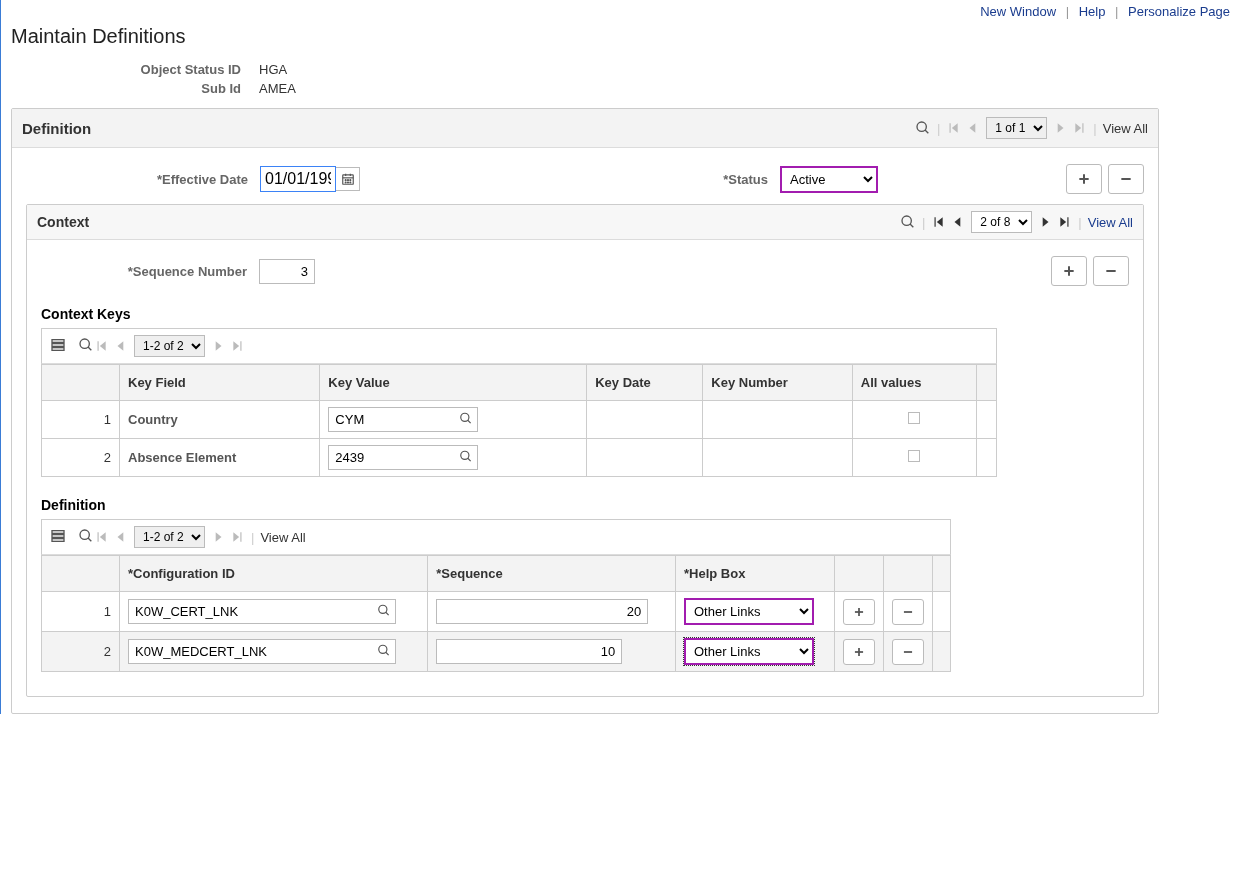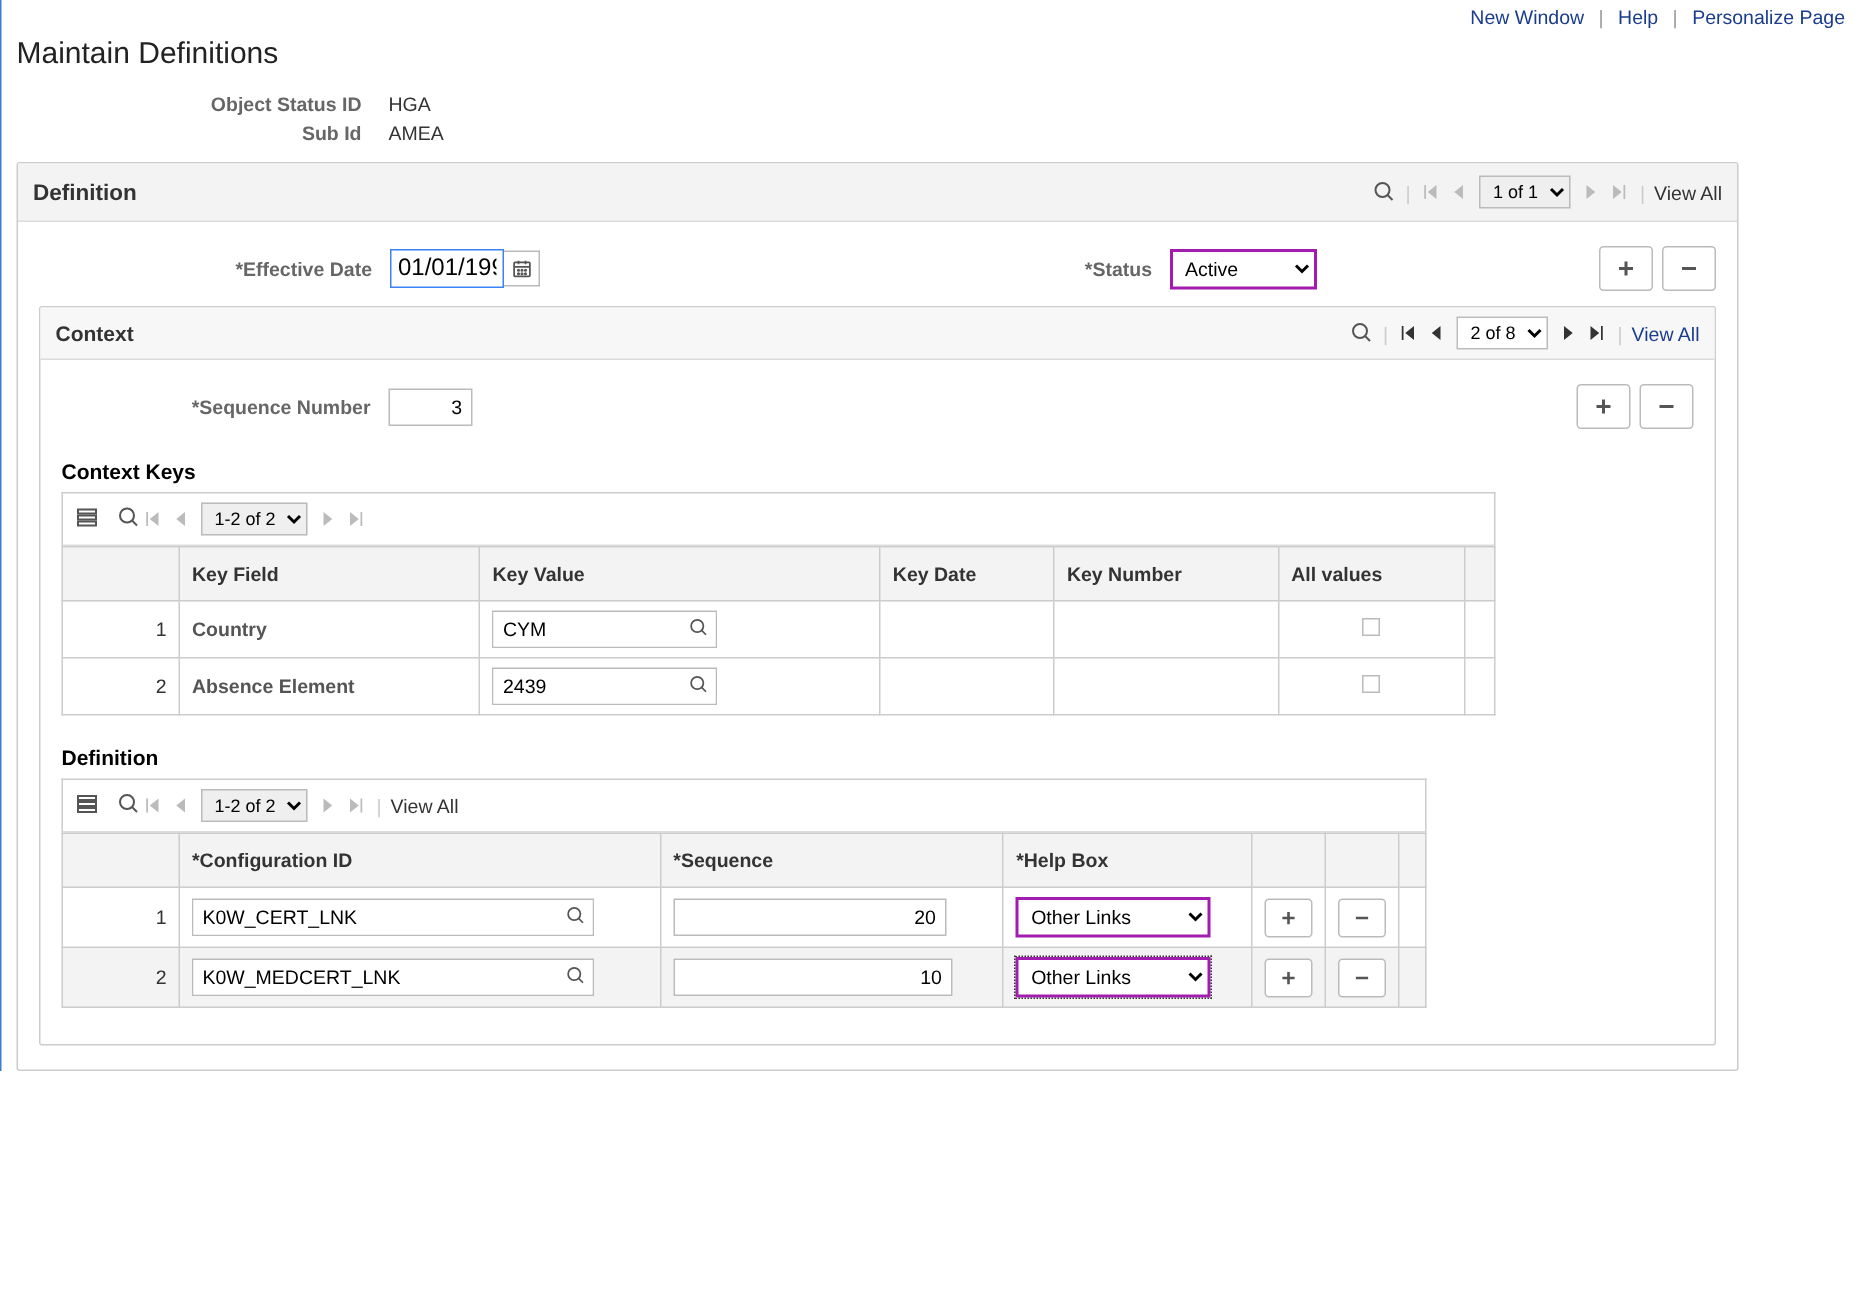--- a/index.html
+++ b/index.html
@@ -349,21 +349,21 @@
               <td class="rownum">1</td>
               <td>
                     <span class="lookupwrap wide">
                       <input type="text" value="K0W_CERT_LNK" style="">
                       <span class="mag"><svg class="svgicon" viewBox="0 0 24 24" fill="none" stroke="#555" stroke-width="2">
                           <circle cx="10" cy="10" r="7"></circle>
                           <line x1="20" y1="20" x2="15" y2="15"></line>
                         </svg></span>
                     </span>
                   </td>
-              <td><input class="numin" style="width: 182px;" type="text" value="20"></td>
+              <td><input class="numin" style="width: 212px;" type="text" value="20"></td>
               <td><select class="sel" style="width:130px"><option>Other Links</option></select></td>
               <td class="center">
                     <div class="sqbtn" style="width:32px;height:26px">
                       <svg class="svgicon" viewBox="0 0 24 24" stroke="#555" stroke-width="3">
                         <line x1="12" y1="5" x2="12" y2="19"></line>
                         <line x1="5" y1="12" x2="19" y2="12"></line>
                       </svg>
                     </div>
                   </td>
               <td class="center">

